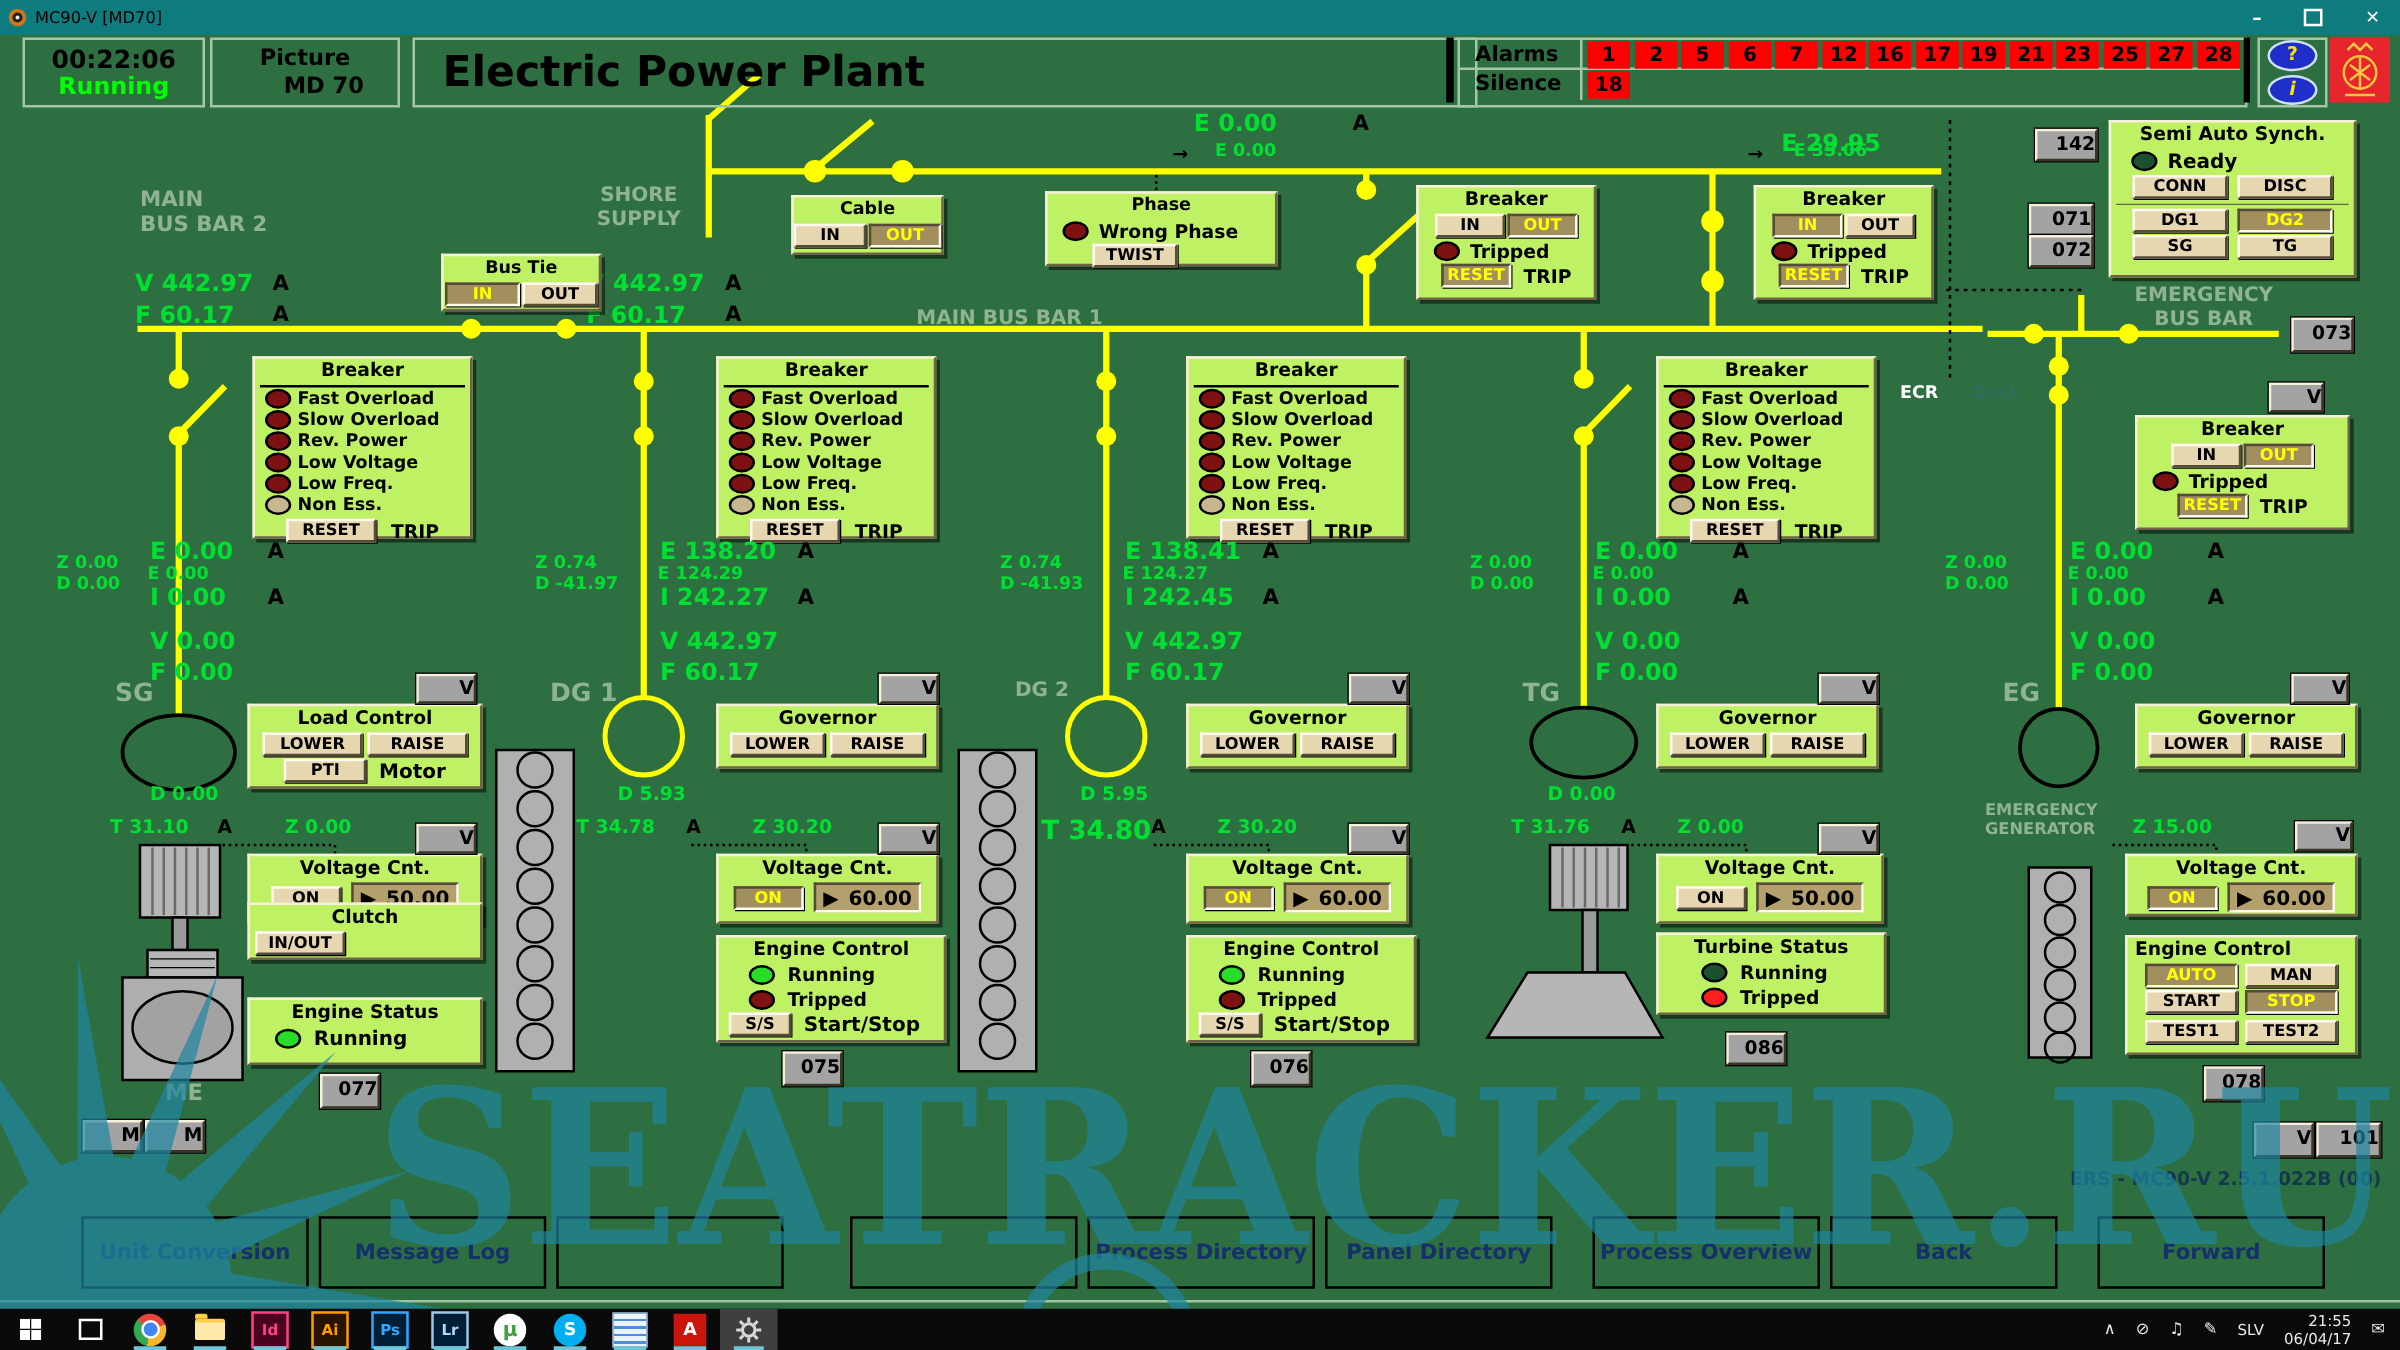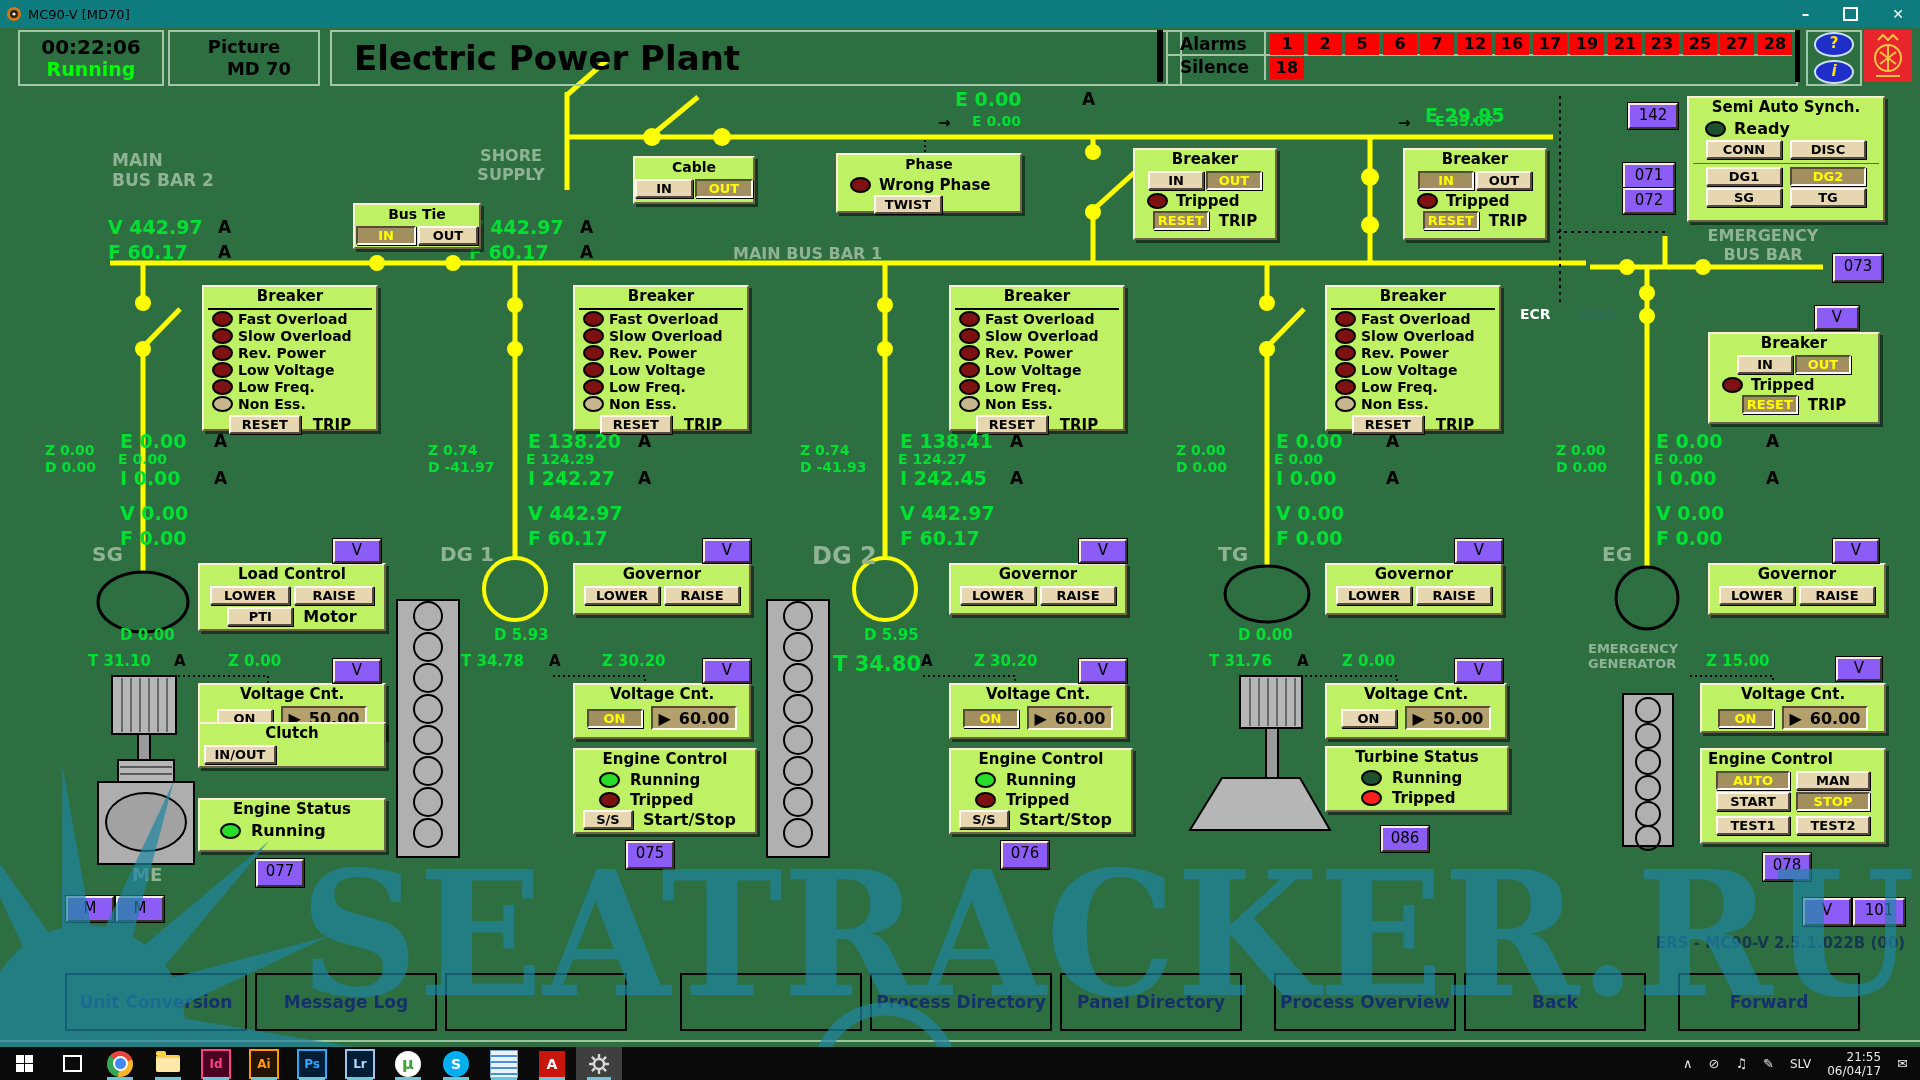--- a/index.html
+++ b/index.html
@@ -29,23 +29,23 @@
        box-shadow:1px 1px 0 #000;font-size:13px;font-weight:bold;text-align:center;
        line-height:15px;min-width:46px;white-space:nowrap;padding:0 3px}
   .btn.on{background:#a28f60;color:#ffff00;border-color:#554b38 #fffaf0 #fffaf0 #554b38}
   .led{width:17px;height:12px;border-radius:50%;border:2px solid #000;flex:none}
   .led.dr{background:#7e1111}.led.gn{background:#27dd27}.led.dg{background:#1c5130}
   .led.rd{background:#ff1f1f}.led.off{background:#c7b78e}
   .ledlbl{font-size:15px;font-weight:bold}
   .vdisp{background:#b3a06c;border:2px solid;border-color:#554b38 #fffaf0 #fffaf0 #554b38;
          font-size:16px;font-weight:bold;display:flex;align-items:center;gap:8px;padding:0 6px;height:20px}
   .hr{height:2px;background:#000;margin:2px 4px 1px}
-  .tag{position:absolute;z-index:2;background:#8b5cf6;border:2px solid;
+  .tag{position:absolute;z-index:2;background:#a3a3a3;border:2px solid;
        border-color:#f7efda #3a3425 #3a3425 #f7efda;outline:1px solid #000;
-       font-size:15px;font-weight:normal;text-align:center;color:#000;line-height:20px}
+       font-size:15px;font-weight:bold;text-align:right;color:#000;line-height:20px}
   .ledrow{display:flex;align-items:center;gap:5px;margin:1px 0 0 8px;line-height:15px}
   .ledrow .ledlbl{font-size:14px}
   
   .navbtn{position:absolute;top:973px;width:178px;height:54px;border:2px solid #000;color:#15306a;
           font-size:17px;font-weight:600;display:flex;align-items:center;justify-content:center;
           text-align:center;line-height:20px;z-index:3;background:transparent}
   
   #titlebar{position:absolute;top:0;left:0;width:1920px;height:28px;background:#0e7c7e;
             display:flex;align-items:center;z-index:20;color:#000}
   
@@ -524,21 +524,21 @@
 
 <div class="gs" style="left:800px;top:442px">Z 0.74</div>
 <div class="gs" style="left:800px;top:459px">D -41.93</div>
 <div class="g" style="left:900px;top:430px">E 138.41</div>
 <div class="ga" style="left:1010px;top:431px">A</div>
 <div class="gs" style="left:898px;top:451px">E 124.27</div>
 <div class="g" style="left:900px;top:467px">I 242.45</div>
 <div class="ga" style="left:1010px;top:468px">A</div>
 <div class="g" style="left:900px;top:502px">V 442.97</div>
 <div class="g" style="left:900px;top:527px">F 60.17</div>
-<div class="lab" style="left:812px;top:542px;font-size:24px">DG 2</div>
+<div class="lab" style="left:812px;top:542px;font-size:16px">DG 2</div>
 <div class="gs" style="left:864px;top:626px;font-size:15px">D 5.95</div>
 <div class="gs" style="left:833px;top:652px;font-size:21px">T 34.80</div>
 <div class="ga" style="left:921px;top:652px;font-size:15px">A</div>
 <div class="gs" style="left:974px;top:652px;font-size:15px">Z 30.20</div>
 
 <div class="gs" style="left:1176px;top:442px">Z 0.00</div>
 <div class="gs" style="left:1176px;top:459px">D 0.00</div>
 <div class="g" style="left:1276px;top:430px">E 0.00</div>
 <div class="ga" style="left:1386px;top:431px">A</div>
 <div class="gs" style="left:1274px;top:451px">E 0.00</div>

